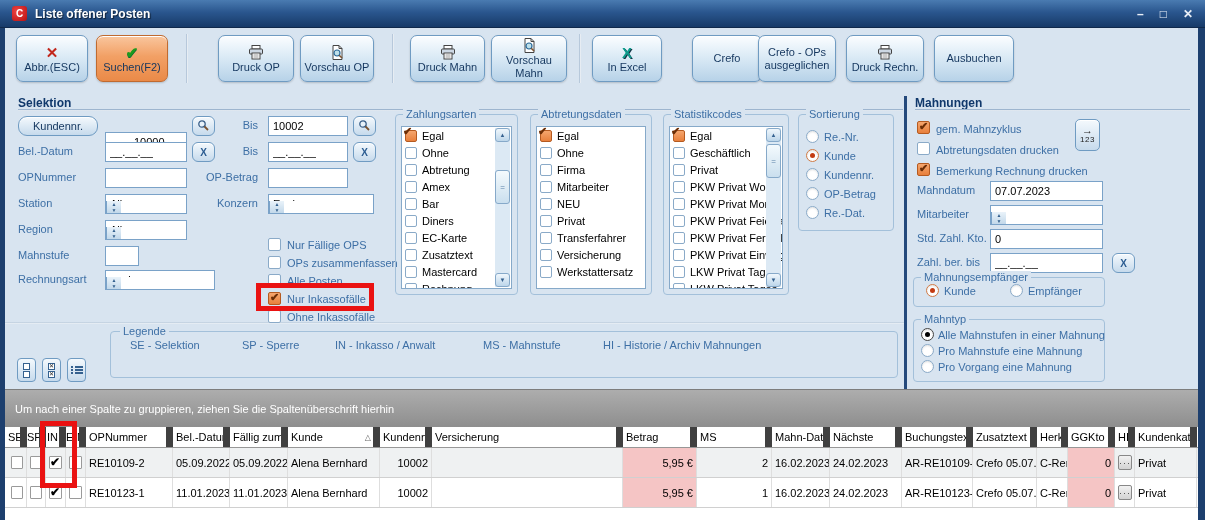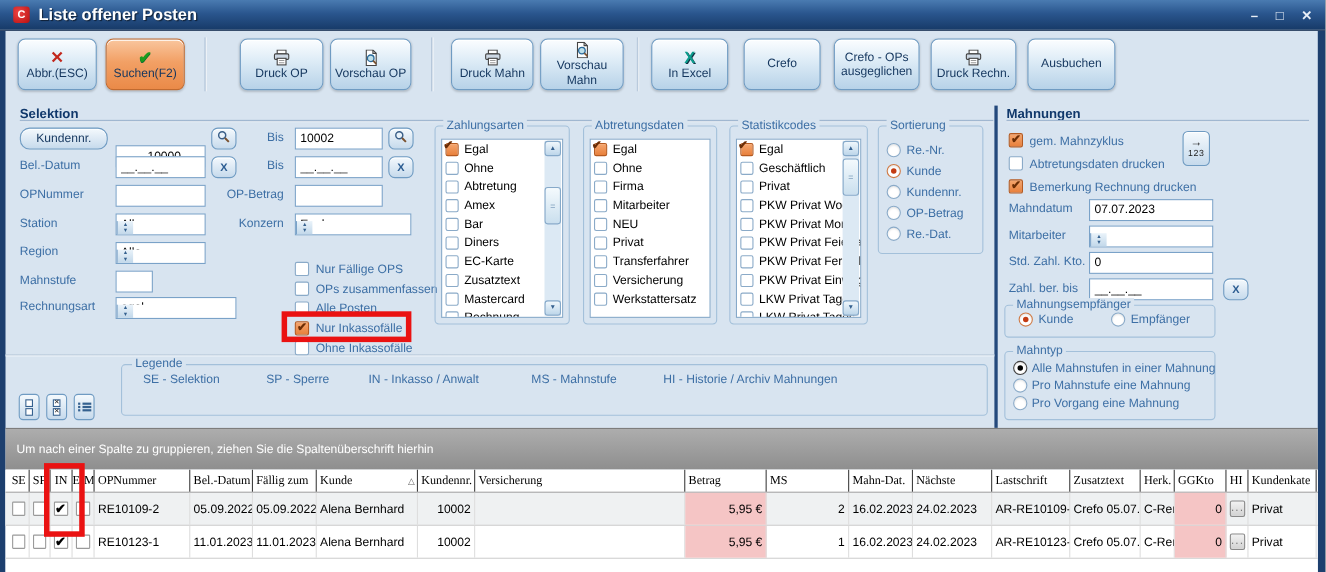--- a/index.html
+++ b/index.html
@@ -7,21 +7,21 @@
   .window{position:relative;width:1205px;height:520px;background:#d8e4f0;overflow:hidden;
           font-family:"Liberation Sans",sans-serif;font-size:11px;color:#000;}
 
   
   .titlebar{position:absolute;left:0;top:0;right:0;height:28px;
     background:linear-gradient(180deg,#4a7bb1 0%,#2a568e 45%,#173a68 100%);
     display:flex;align-items:center;padding:0 12px;gap:8px;border-bottom:1px solid #10294c;}
   .app-icon{width:15px;height:15px;border-radius:3px;flex:none;
     background:radial-gradient(circle at 35% 35%,#ee4444,#b80f0f);
     color:#fff;font-weight:bold;font-size:10px;display:flex;align-items:center;justify-content:center;}
-  .win-title{color:#fff;font-weight:bold;font-size:15px;text-shadow:1px 1px 1px rgba(0,0,0,.6);}
+  .win-title{color:#fff;font-weight:bold;font-size:12px;text-shadow:1px 1px 1px rgba(0,0,0,.6);}
   .win-ctrls{margin-left:auto;display:flex;gap:16px;color:#e9eff7;font-size:12px;font-weight:bold;}
 
   .side-l{position:absolute;left:0;top:28px;bottom:0;width:5px;background:#1d3f6e;}
   .side-r{position:absolute;right:0;top:28px;bottom:0;width:7px;background:#1d3f6e;}
   .vdiv{position:absolute;left:904px;top:96px;width:3px;height:293px;background:#24497c;}
   .hline{position:absolute;left:5px;top:322px;width:899px;height:2px;
     background:linear-gradient(180deg,#b6c8da,#f4f8fc);}
 
   
   .tbtn{position:absolute;top:35px;height:47px;border:1px solid #6f9bc2;border-radius:7px;
@@ -97,21 +97,21 @@
   .li-row{display:flex;align-items:center;gap:2px;}
   .li-dot{width:2px;height:2px;background:#35618f;}
   .li-line{width:8px;height:2px;background:#35618f;}
 
   
   .groupbar{position:absolute;left:5px;right:7px;top:389px;height:38px;
     background:linear-gradient(180deg,#adadad,#8e8e8e);border-top:1px solid #7d7d7d;
     color:#fff;display:flex;align-items:center;padding-left:10px;}
   .tablewrap{position:absolute;left:5px;right:7px;top:427px;bottom:0;background:#fff;}
   .thead{display:flex;height:21px;border-bottom:1px solid #979797;padding-left:3px;background:#fff;}
-  .th{flex:none;border-right:1px solid #404040;padding:4px 3px 0 3px;white-space:nowrap;overflow:hidden;position:relative;font-family:Liberation Serif, serif;}
+  .th{flex:none;border-right:7px solid #404040;padding:4px 3px 0 3px;white-space:nowrap;overflow:hidden;position:relative;}
   .th.cth{text-align:center;padding:4px 0 0 0;}
   .trow{display:flex;height:30px;border-bottom:1px solid #d0d0d0;padding-left:3px;}
   .trow.odd{background:#eff1f2;}
   .td{flex:none;border-right:1px solid #dedede;padding:0 3px;display:flex;align-items:center;
     white-space:nowrap;overflow:hidden;}
   .num{justify-content:flex-end;text-align:right;}
   .td.pink{background:#f5c5c5;}
   .tcb{width:13px;height:13px;border:1px solid #9a9a9a;border-radius:1px;background:#fff;margin:0 auto;position:relative;}
   .tcb.on::after{content:"✔";position:absolute;left:0;top:-2px;font-size:12px;font-weight:bold;color:#000;}
   .hi-btn{width:17px;height:15px;margin:0 auto;border:1px solid #888;border-radius:2px;
@@ -201,21 +201,21 @@
           <line x1="9.2" y1="10.2" x2="12" y2="13" stroke="#7a5230" stroke-width="1.6"></line>
         </svg>
       </span>
     <span>Vorschau Mahn</span>
   </div>
   <div class="tsep" style="left:579px"></div>
   <div class="tbtn" style="left:592px;width:70px">
     <span class="ticon xl-x">X</span>
     <span>In Excel</span>
   </div>
-  <div class="tbtn" style="left:676px;width:70px">
+  <div class="tbtn" style="left:692px;width:70px">
     <span>Crefo</span>
   </div>
   <div class="tbtn" style="left:758px;width:78px">
     <span>Crefo - OPs</span>
     <span>ausgeglichen</span>
   </div>
   <div class="tbtn" style="left:846px;width:78px">
     <span class="ticon">
         <svg width="16" height="15" viewBox="0 0 16 15">
           <rect x="4" y="0.5" width="8" height="3.5" fill="#fff" stroke="#444"></rect>
@@ -555,21 +555,21 @@
       <div class="th c7">
         <span>Kunde</span>
         <span class="sortmark">△</span>
       </div>
       <div class="th c8">Kundennr.</div>
       <div class="th c9">Versicherung</div>
       <div class="th c10">Betrag</div>
       <div class="th c11">MS</div>
       <div class="th c12">Mahn-Dat.</div>
       <div class="th c13">Nächste</div>
-      <div class="th c14">Lastschrift</div>
+      <div class="th c14">Buchungstext</div>
       <div class="th c15">Zusatztext</div>
       <div class="th c16">Herk.</div>
       <div class="th c17">GGKto</div>
       <div class="th c18">HI</div>
       <div class="th c19">Kundenkate</div>
     </div>
 
     <div class="trow odd">
       <div class="td c0">
           <span class="tcb"></span>

